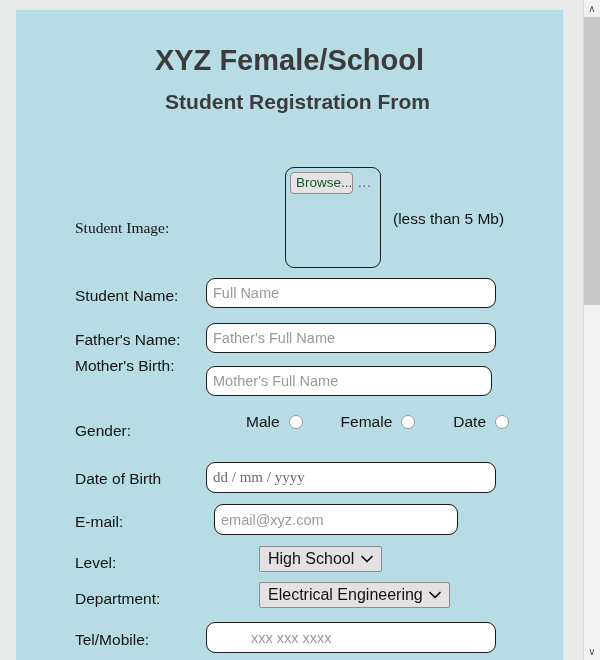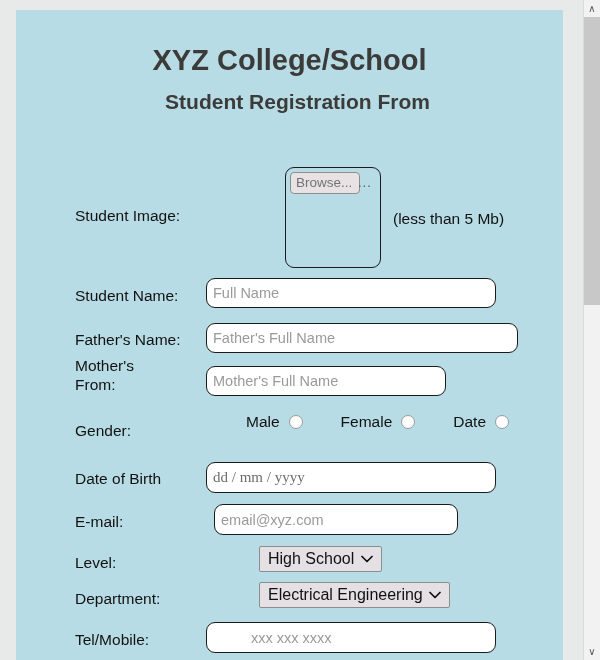--- a/index.html
+++ b/index.html
@@ -94,27 +94,27 @@
     height: 101px;
     box-sizing: border-box;
     background: #b8dce5;
     border: 1.6px solid #1b1b1b;
     border-radius: 9px;
   }
   #browse-btn {
     position: absolute;
     left: 4px;
     top: 4px;
-    padding: 2px 7px 3px 5px;
+    padding: 2px 0 3px 5px;
     background: #e8e2e4;
     border: 1px solid #8e8e8e;
     border-radius: 4px;
     font-family: "Liberation Sans", sans-serif;
     font-size: 13.5px;
-    color: #737373;
+    color: #14532d;
     line-height: 15px;
     cursor: default;
   }
   #file-ellipsis {
     position: absolute;
     left: 72px;
     top: 7px;
     font-size: 13px;
     color: #555;
     letter-spacing: 1px;
@@ -225,41 +225,41 @@
     cursor: default;
   }
 </style>
 </head>
 <body>
 
 <div id="viewport">
 
   <div id="panel">
 
-    <div class="title-main">XYZ College/School</div>
+    <div class="title-main">XYZ Female/School</div>
 
     <div class="title-sub">Student Registration From</div>
 
-    <div class="lbl" style="left:59px; top:196px;">Student Image:</div>
+    <div class="lbl" style="left:59px; top:208px;font-family:Liberation Serif, serif;">Student Image:</div>
 
     <div id="filebox">
       <div id="browse-btn">Browse...</div>
       <div id="file-ellipsis">...</div>
     </div>
 
     <div id="size-note">(less than 5 Mb)</div>
 
     <div class="lbl" style="left:59px; top:276px;">Student Name:</div>
     <input class="tinput" type="text" style="left: 190px; top: 268px; width: 290px; height: 30px;" placeholder="Full Name">
 
     <div class="lbl" style="left:59px; top:320px;">Father's Name:</div>
-    <input class="tinput" type="text" style="left: 190px; top: 313px; width: 312px; height: 30px;" placeholder="Father's Full Name">
-
-    <div class="lbl two-line" style="left:59px; top:346px;">Mother's From:</div>
-    <input class="tinput" type="text" style="left: 190px; top: 356px; width: 240px; height: 30px;" placeholder="Mother's Full Name">
+    <input class="tinput" type="text" style="left: 190px; top: 313px; width: 290px; height: 30px;" placeholder="Father's Full Name">
+
+    <div class="lbl two-line" style="left:59px; top:346px;">Mother's Birth:</div>
+    <input class="tinput" type="text" style="left: 190px; top: 356px; width: 286px; height: 30px;" placeholder="Mother's Full Name">
 
     <div class="lbl" style="left:59px; top:411px;">Gender:</div>
 
     <div class="radio-group" style="left:230px; top:403px;">
       <div class="radio-item">
         <span class="rlabel">Male</span>
         <span class="radio-dot"></span>
       </div>
       <div class="radio-item">
         <span class="rlabel">Female</span>

